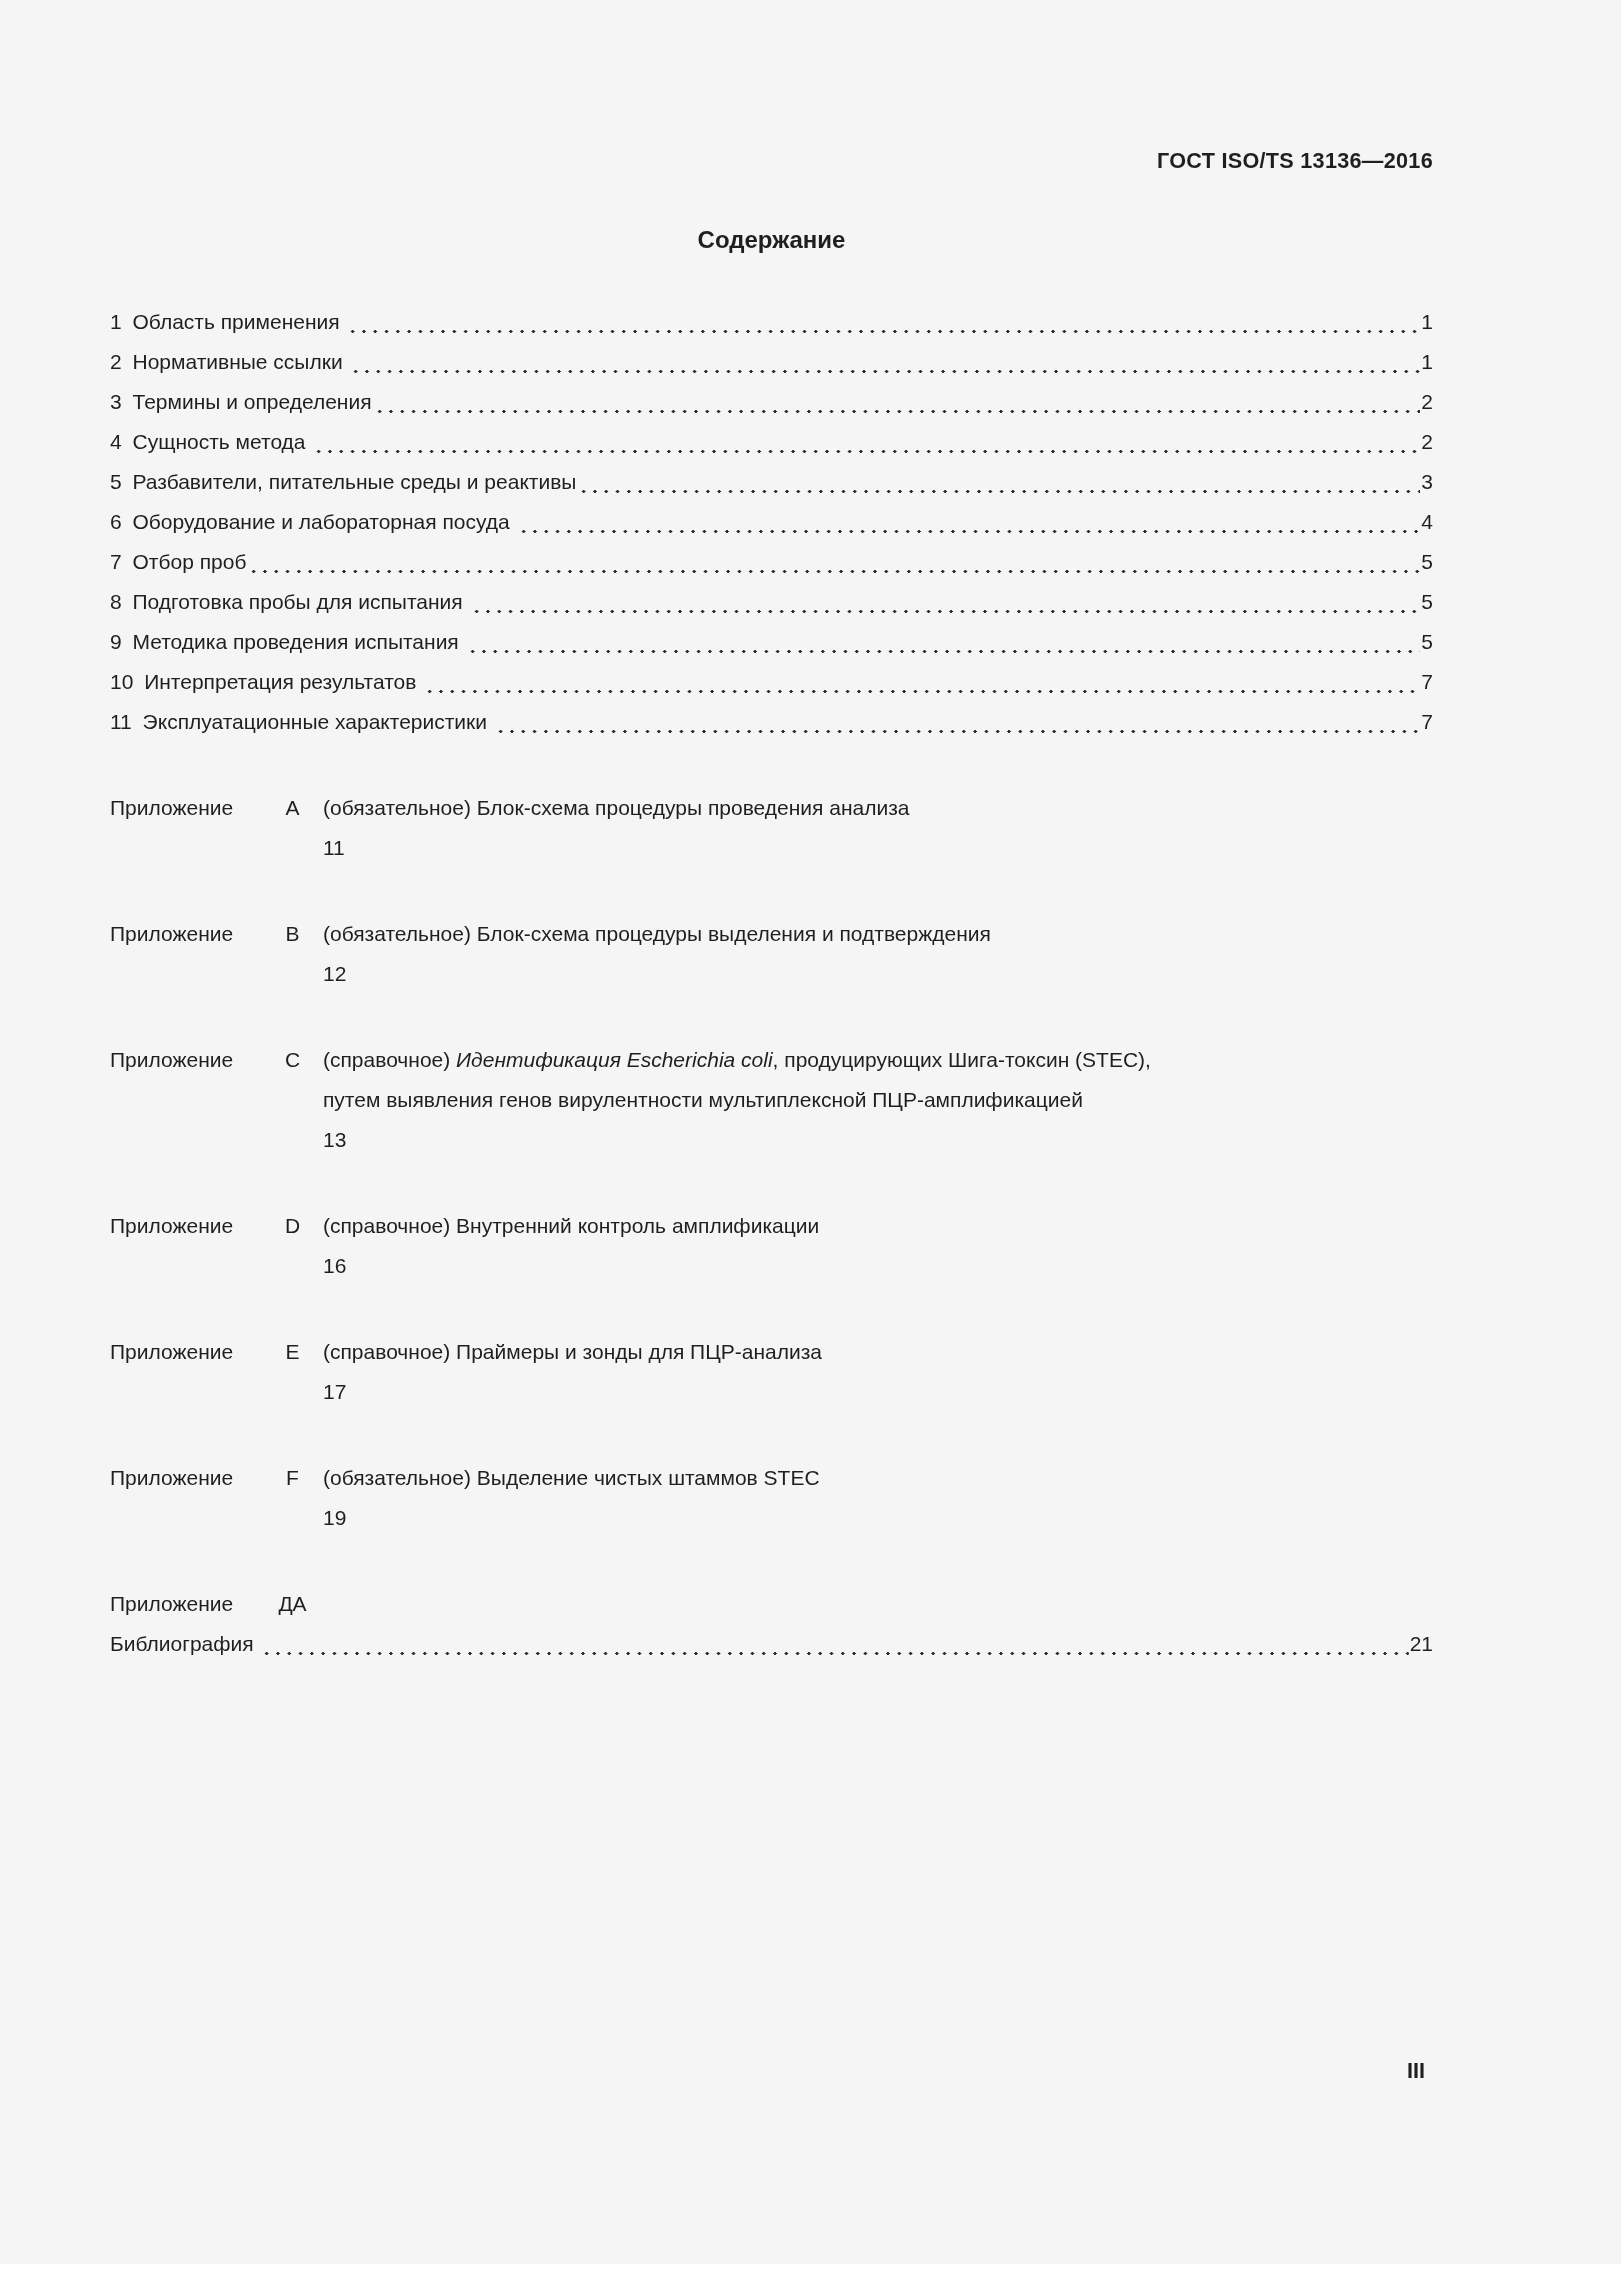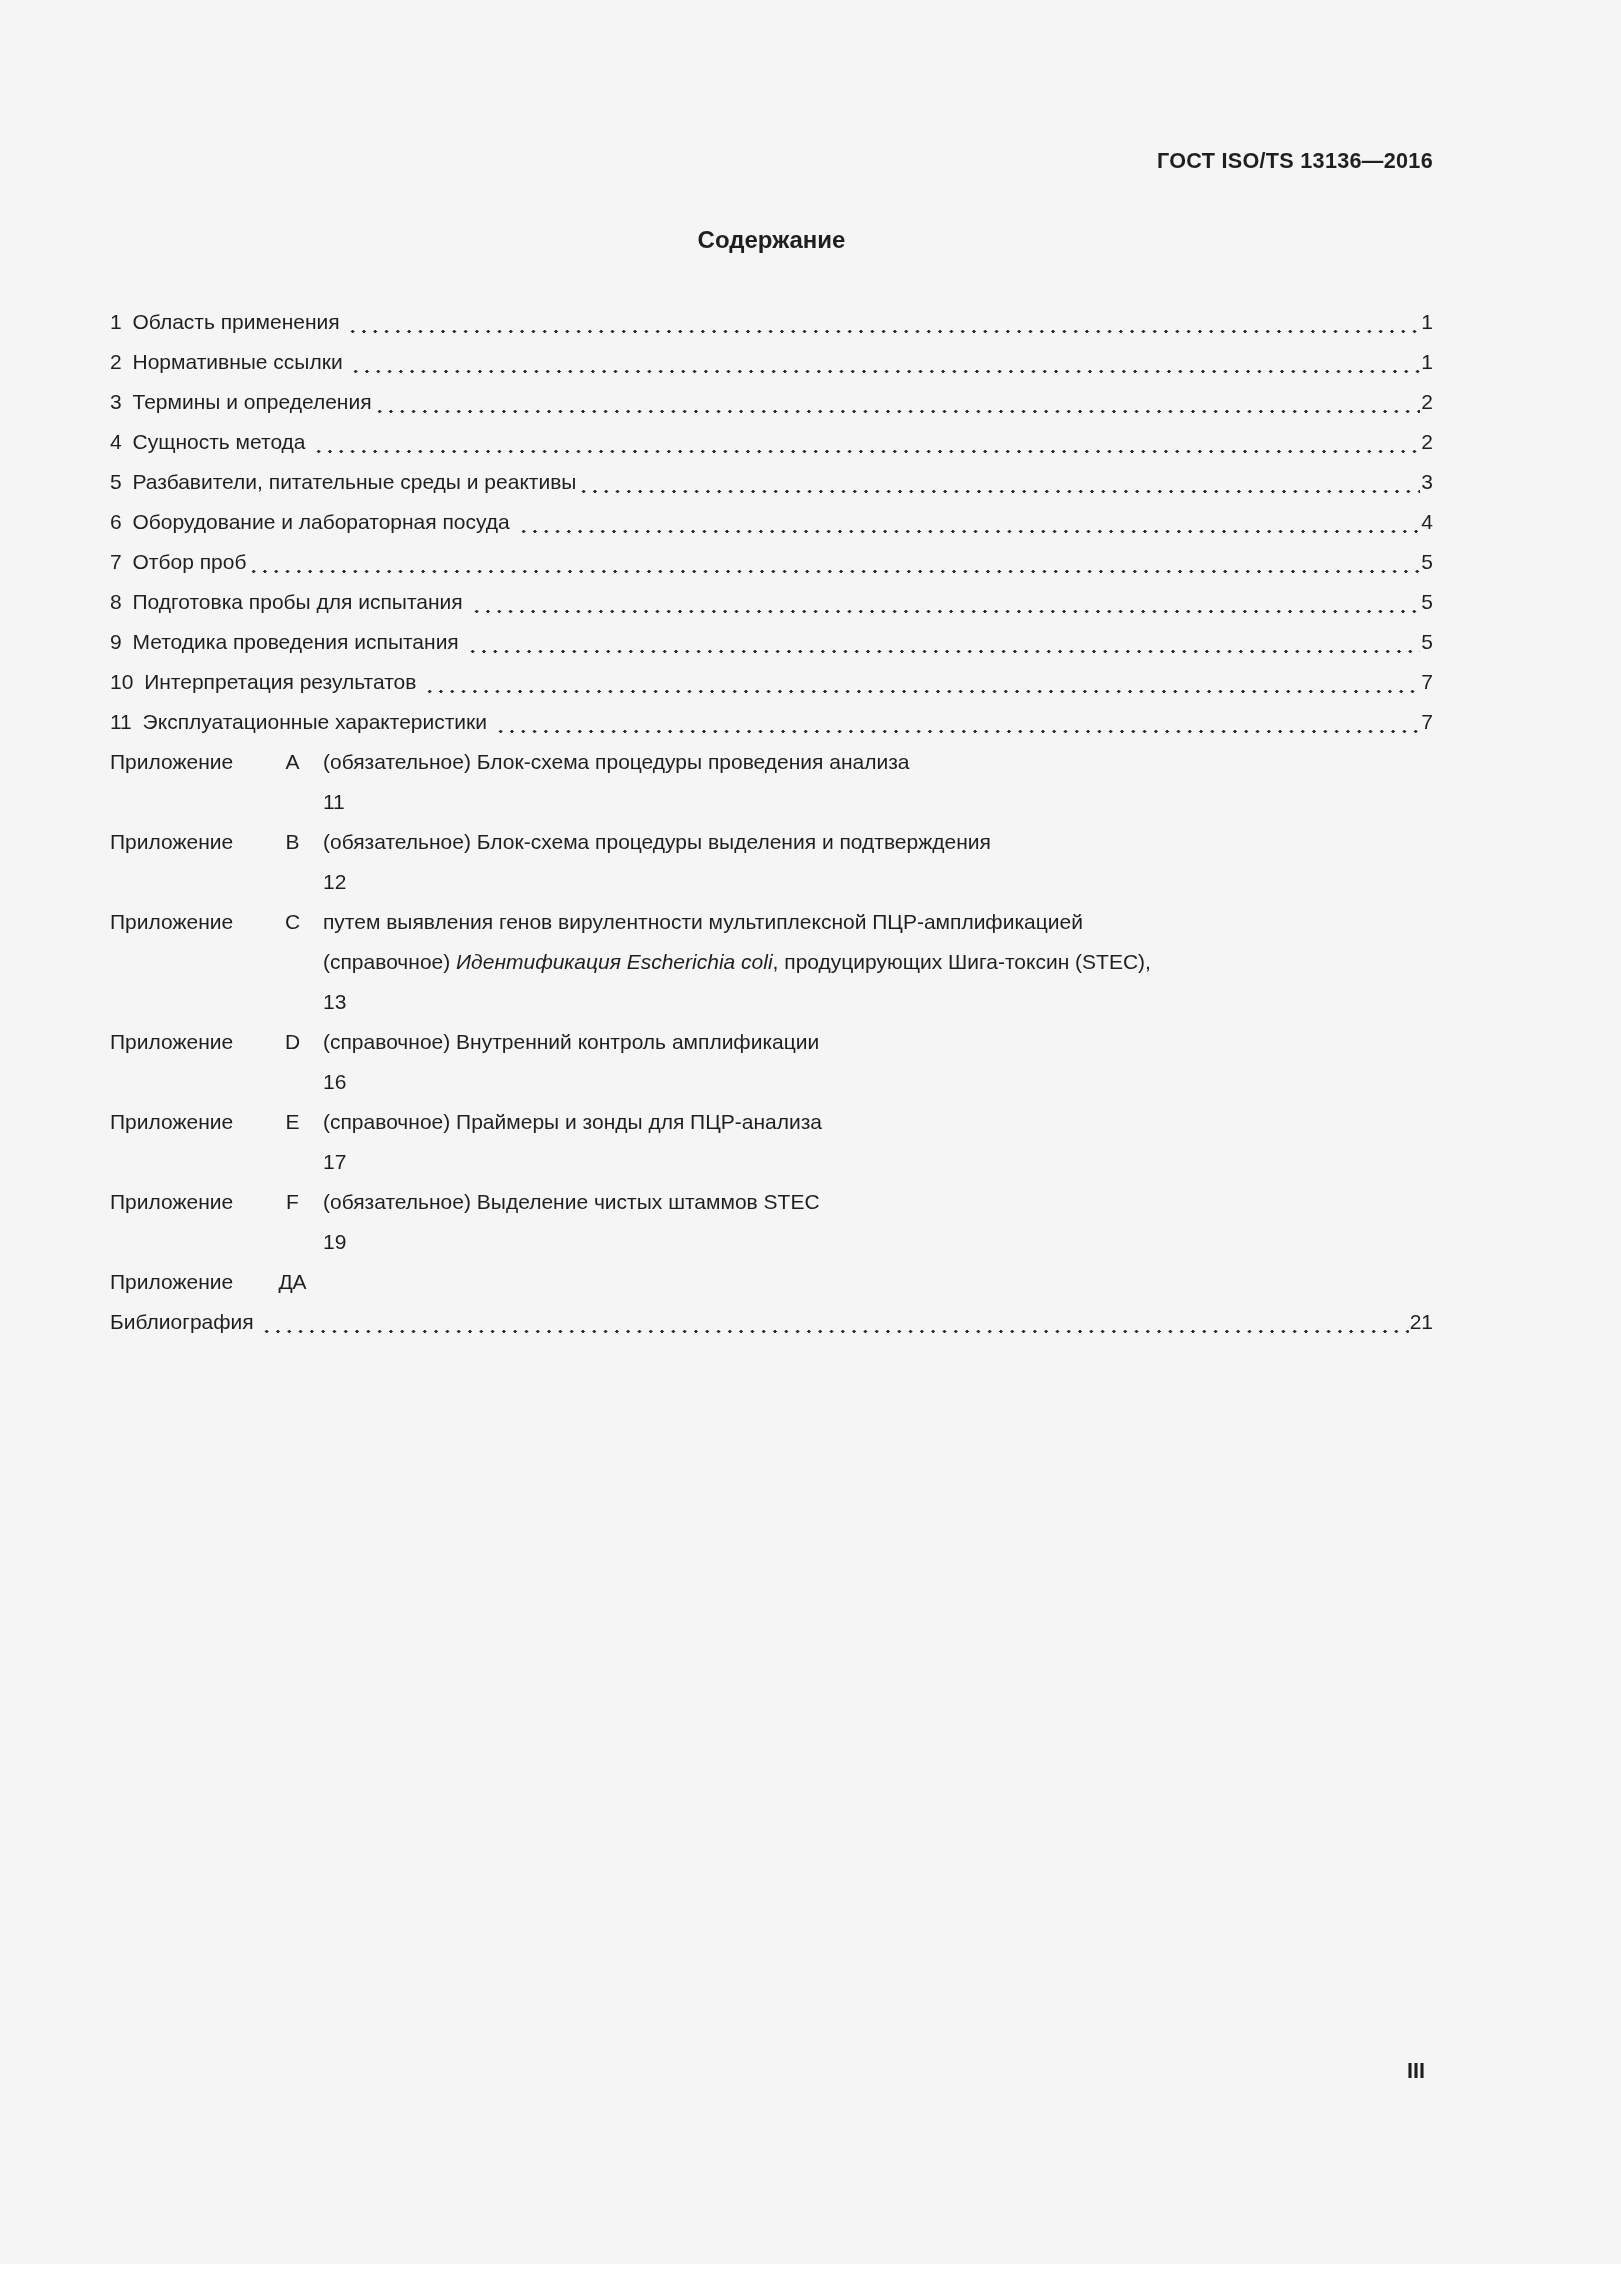--- a/index.html
+++ b/index.html
@@ -25,21 +25,21 @@
   .leader {
     flex:1 1 auto; align-self:stretch;
     margin-left:7.8px; margin-right:1px; min-width:19.6px;
     background-image:radial-gradient(circle, #2b2b2b 1.5px, transparent 1.7px);
     background-size:11.3px 4.9px;
     background-repeat:repeat-x;
     background-position:left calc(100% - 7.8px);
   }
   .leader.tight { margin-left:2px; }
   .pg { text-align:right; }
-  .app-row { display:flex; align-items:flex-start; }
+  .app-row { display:flex; align-items:flex-start;margin-top:46px; }
   .app-label { flex:0 0 152px; line-height:40px; }
   .app-letter { flex:0 0 61px; text-align:center; line-height:40px; }
   .app-text { flex:1 1 auto; line-height:40px; }
   .app-line { display:flex; align-items:baseline; line-height:40px;flex-direction:column; }
   .app-line .txt { white-space:pre-wrap; }
   .it { font-style:italic; }
   .folio {
     position:absolute; top:2058px; right:196px;
     font-size:21.6px; font-weight:bold;text-align:right;
   }
@@ -145,24 +145,24 @@
             <span class="pg">12</span>
           </span>
         </span>
       </div>
 
       <div class="app-row">
         <span class="app-label">Приложение</span>
         <span class="app-letter">C</span>
         <span class="app-text">
           <span class="app-line">
+            <span class="txt"><span>(справочное) </span><span class="it">Идентификация Escherichia coli</span><span>, продуцирующих Шига-токсин (STEC),</span></span>
+          </span>
+          <span class="app-line">
             <span class="txt">путем выявления генов вирулентности мультиплексной ПЦР-амплификацией</span>
-          </span>
-          <span class="app-line">
-            <span class="txt"><span>(справочное) </span><span class="it">Идентификация Escherichia coli</span><span>, продуцирующих Шига-токсин (STEC),</span></span>
           </span>
           <span class="app-line">
             <span class="leader"></span>
             <span class="pg">13</span>
           </span>
         </span>
       </div>
 
       <div class="app-row">
         <span class="app-label">Приложение</span>

